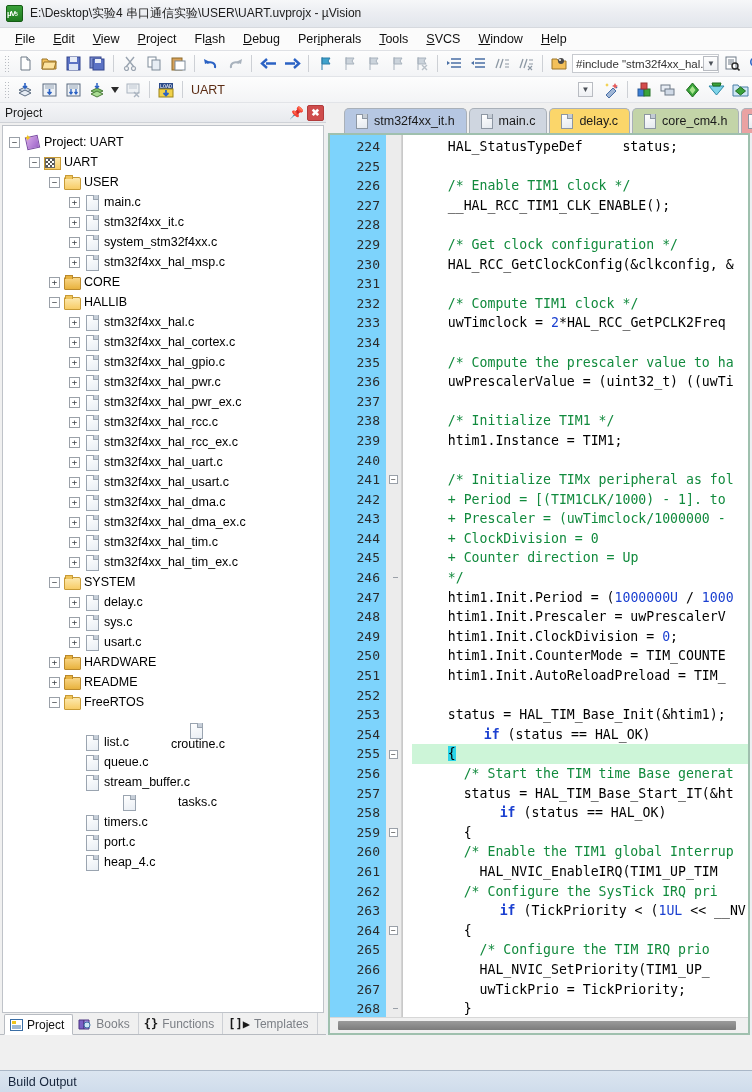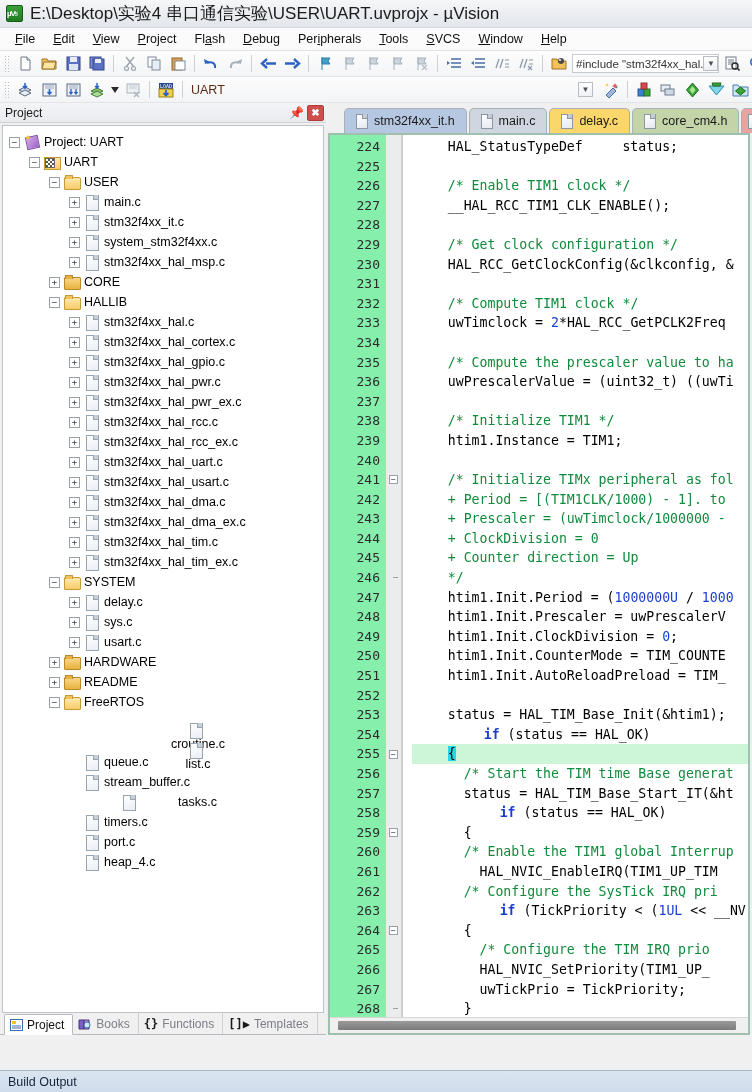--- a/index.html
+++ b/index.html
@@ -27,21 +27,21 @@
     background:linear-gradient(180deg,#3aa03a 0%,#1f7a1f 100%);
     border:1px solid #155c15;
     border-radius:2px;
     display:flex; align-items:center; 
     color:#fff; font-size:8px; font-weight:bold;
     letter-spacing:-1px;
     margin-right:7px;
     flex:0 0 auto;
   }
   #title-text {
-    font-size:17px; color:#1b1b1b; white-space:nowrap;
+    font-size:12px; color:#1b1b1b; white-space:nowrap;
   }
 
   
   #menubar {
     height:23px;
     background:#fbfbfb;
     display:flex; align-items:center;
     padding-left:6px;
     border-bottom:1px solid #dfe1e5;
   }
@@ -314,21 +314,21 @@
   }
   #code-area {
     flex:1;
     display:flex;
     overflow:hidden;
     position:relative;
     background:#fff;
   }
   #gutter {
     width:56px; flex:0 0 56px;
-    background:#86efac;
+    background:#7dd3fc;
     font-family:"DejaVu Sans Mono", monospace;
     font-size:13px;
     color:#2b2b2b;
     padding-top:2px;
     text-align:right;
     user-select:none;
   }
   .gl { height:19.6px; line-height:19.6px; padding-right:6px; position:relative; }
   #fold-col {
     width:16px; flex:0 0 16px;
@@ -844,21 +844,21 @@
           <div class="tnode" style="padding-left: 40px;">
             <span class="expander">−</span>
             <span class="ico folder-open"></span>
             <span class="tlabel">FreeRTOS</span>
           </div>
           <div class="tnode" style="padding-left: 60px; flex-direction: column;">
             <span class="expander none"></span>
             <span class="ico file"></span>
             <span class="tlabel">croutine.c</span>
           </div>
-          <div class="tnode" style="padding-left: 60px; flex-direction: column;">
+          <div class="tnode" style="padding-left: 60px;">
             <span class="expander none"></span>
             <span class="ico file"></span>
             <span class="tlabel">list.c</span>
           </div>
           <div class="tnode" style="padding-left: 60px;">
             <span class="expander none"></span>
             <span class="ico file"></span>
             <span class="tlabel">queue.c</span>
           </div>
           <div class="tnode" style="padding-left: 60px;">

